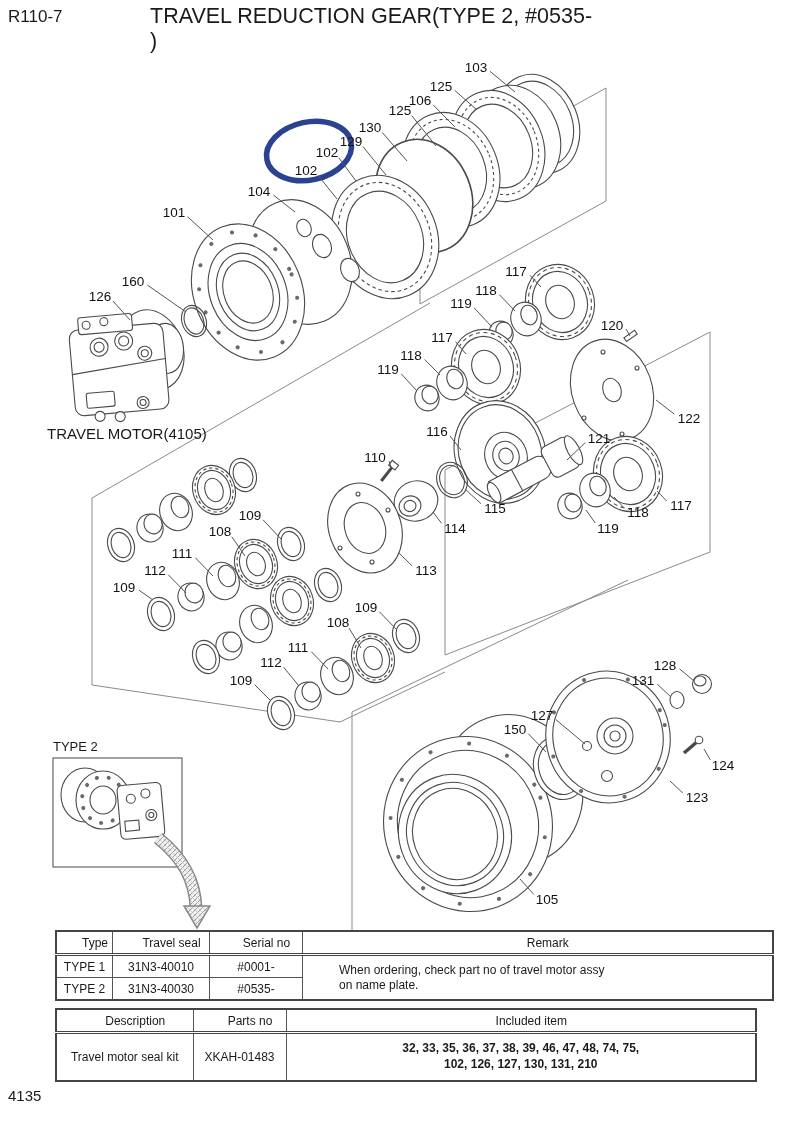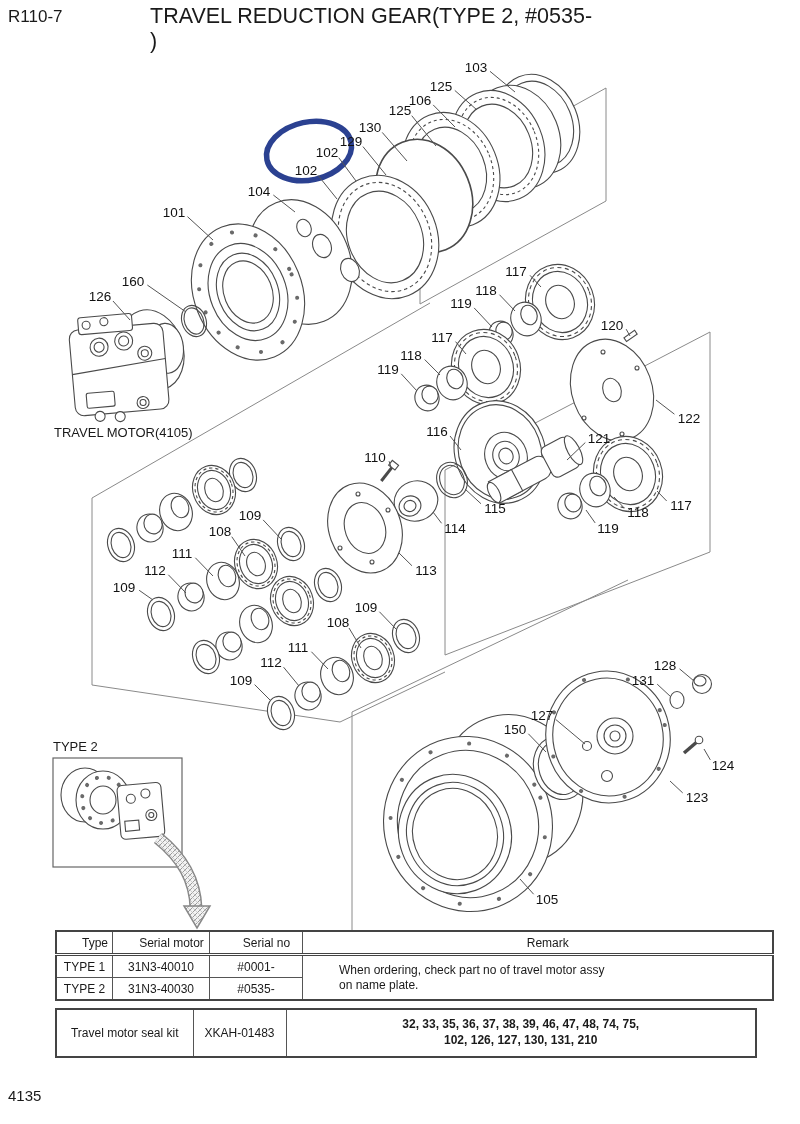--- a/index.html
+++ b/index.html
@@ -1,21 +1,21 @@
 <!DOCTYPE html>
 <html><head>
 <meta charset="utf-8">
 <style>
   html,body{margin:0;padding:0;}
   body{width:800px;height:1124px;position:relative;background:#ffffff;
        font-family:"Liberation Sans", sans-serif;color:#1a1a1a;overflow:hidden;}
   .abs{position:absolute;}
   #model{left:8px;top:7px;font-size:17px;}
   #title{left:150px;top:4px;width:450px;text-align:left;font-size:21.5px;}
-  #motor-caption{left:54px;top:425px;font-size:13px;}
+  #motor-caption{left:47px;top:425px;font-size:15px;}
   #type2-caption{left:53px;top:739px;font-size:13px;}
   #page-num{left:8px;top:1087px;font-size:15px;}
   #revision{right:10px;top:1123px;font-size:13px;}
   svg{position:absolute;left:0;top:0;}
   svg .ln{stroke:#4a4a4a;stroke-width:1.1;fill:#ffffff;}
   svg .lnf{stroke:#4a4a4a;stroke-width:1.1;fill:none;}
   svg .thin{stroke:#4a4a4a;stroke-width:1.6;fill:#ffffff;}
   svg .plane{stroke:#8a8a8a;stroke-width:1;fill:none;}
   svg .dots{fill:none;stroke:#6a6a6a;stroke-width:4;stroke-linecap:round;}
   svg text.plabel{font-family:"Liberation Sans",sans-serif;font-size:13.5px;fill:#111;}
@@ -441,21 +441,21 @@
 <table class="abs" id="type-table">
   <colgroup>
       <col style="width:40px">
       <col style="width:97px">
       <col style="width:93px">
       <col style="width:470px">
     </colgroup>
   <tbody>
       <tr class="hdr">
     <th>Type</th>
-    <th>Serial motor</th>
+    <th>Travel seal</th>
     <th>Serial no</th>
     <th>Remark</th>
   </tr>
   <tr>
     <td>TYPE 1</td>
     <td>31N3-40010</td>
     <td>#0001-</td>
     <td class="remark" rowspan="2">
       <span>When ordering, check part no of travel motor assy</span><br>
       <span>on name plate.</span>
@@ -469,20 +469,25 @@
 </tbody>
   </table>
 
 <table class="abs" id="seal-table">
   <colgroup>
       <col style="width:137px">
       <col style="width:93px">
       <col style="width:470px">
     </colgroup>
   <tbody>
+      <tr class="hdr">
+    <th>Description</th>
+    <th>Parts no</th>
+    <th>Included item</th>
+  </tr>
   <tr style="height:48px;padding-left:11px;">
     <td>Travel motor seal kit</td>
     <td>XKAH-01483</td>
     <td class="inc">
       <span>32, 33, 35, 36, 37, 38, 39, 46, 47, 48, 74, 75,</span><br>
       <span>102, 126, 127, 130, 131, 210</span>
     </td>
   </tr>
 </tbody>
   </table>

